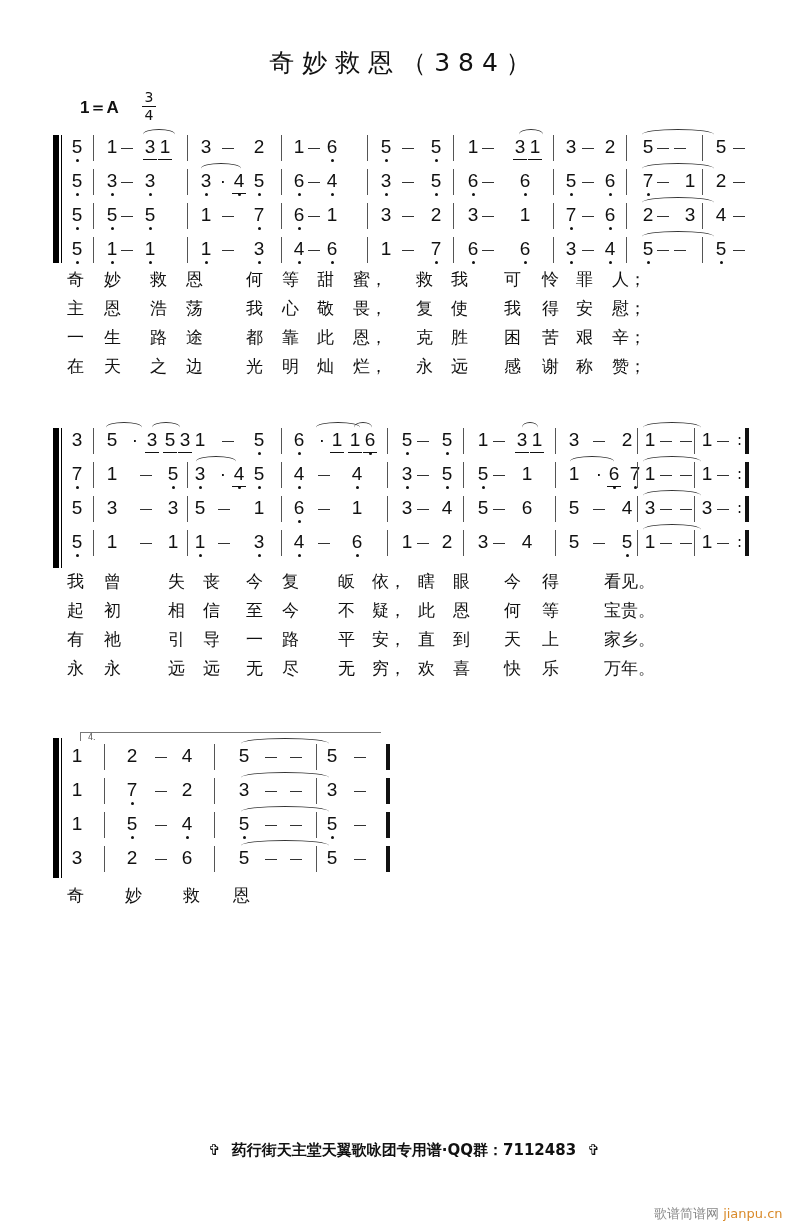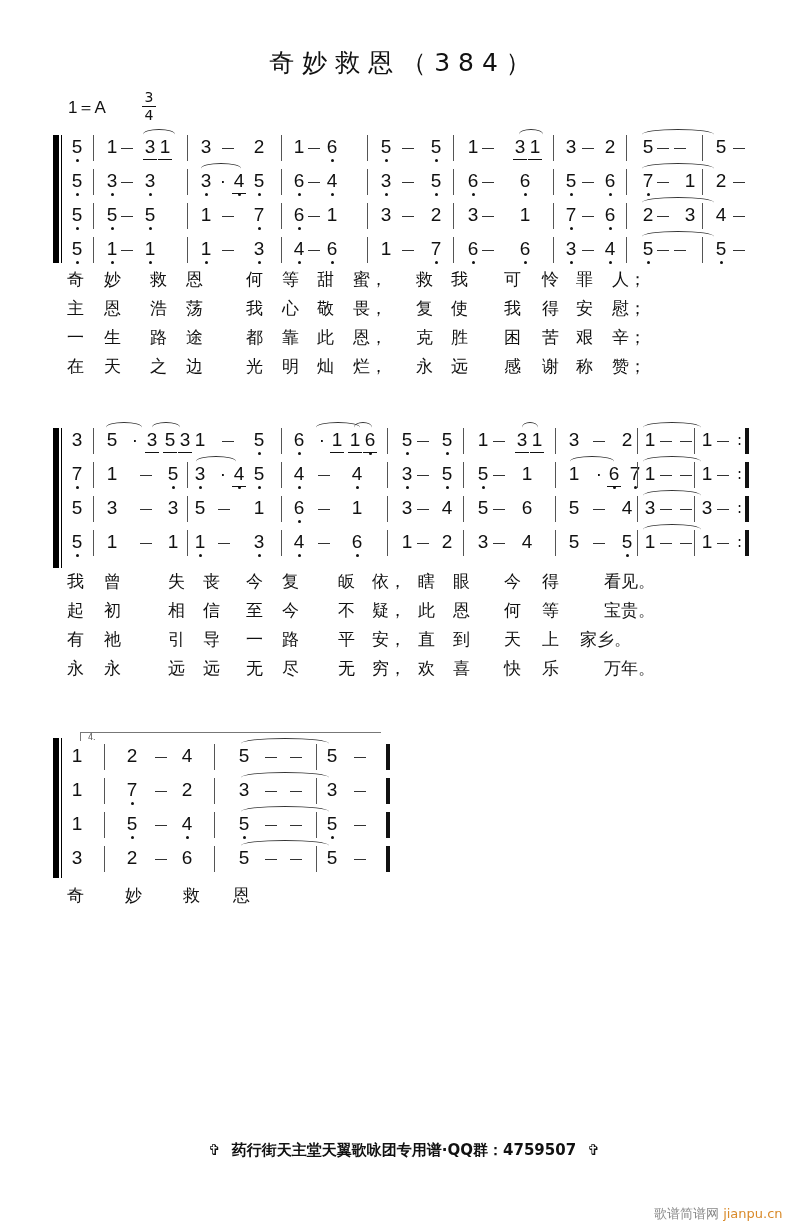--- a/index.html
+++ b/index.html
@@ -1,20 +1,20 @@
 <!DOCTYPE html>
 <html><head>
 <meta charset="utf-8">
 <style>
   html, body { margin:0; padding:0; background:#ffffff; }
   body { width:808px; height:1232px; position:relative; overflow:hidden;
          font-family:"DejaVu Sans", "Liberation Sans", sans-serif; color:#111; }
   .title { position:absolute; left:0; width:808px; top:46px; text-align:center;
            font-size:25px; letter-spacing:8px; color:#111; }
-  .key { position:absolute; left:68px; top:96px; font-family:"Liberation Sans Narrow","Liberation Sans",sans-serif; font-size:17px; }
+  .key { position:absolute; left:80px; top:96px; font-family:"Liberation Sans Narrow","Liberation Sans",sans-serif; font-size:17px;font-weight:bold; }
   .meter { position:absolute; left:142px; top:90px; font-size:14px; line-height:15px; text-align:center; width:14px; }
   .meter .line { border-top:1px solid #111; margin:1px 0; }
   .system { position:absolute; left:0; width:808px; }
   .brace-thick { position:absolute; width:6px; background:#000; }
   .brace-thin { position:absolute; width:1px; background:#000; }
   .row { position:absolute; left:0; height:32px; width:808px; }
   .cell { position:absolute; font-family:"Liberation Sans", sans-serif; font-size:19px; line-height:24px; text-align:center; width:14px; }
   .cell.low::after { content:""; position:absolute; left:6px; bottom:-3px; width:3px; height:3px; border-radius:50%; background:#111; }
   .cell.ul { border-bottom:1px solid #111; }
   .dash { position:absolute; width:12px; height:1px; background:#333; }
@@ -467,21 +467,21 @@
       <span class="lyr" style="left: 168px;">引</span>
       <span class="lyr" style="left: 203px;">导</span>
       <span class="lyr" style="left: 246px;">一</span>
       <span class="lyr" style="left: 282px;">路</span>
       <span class="lyr" style="left: 338px;">平</span>
       <span class="lyr" style="left: 372px;">安，</span>
       <span class="lyr" style="left: 418px;">直</span>
       <span class="lyr" style="left: 453px;">到</span>
       <span class="lyr" style="left: 504px;">天</span>
       <span class="lyr" style="left: 542px;">上</span>
-      <span class="lyr" style="left: 580px;">家乡。</span>
+      <span class="lyr" style="left: 604px;">家乡。</span>
     </div>
     <div class="lyr-row" style="top: 87px;">
       <span class="lyr" style="left: 67px;">永</span>
       <span class="lyr" style="left: 104px;">永</span>
       <span class="lyr" style="left: 168px;">远</span>
       <span class="lyr" style="left: 203px;">远</span>
       <span class="lyr" style="left: 246px;">无</span>
       <span class="lyr" style="left: 282px;">尽</span>
       <span class="lyr" style="left: 338px;">无</span>
       <span class="lyr" style="left: 372px;">穷，</span>
@@ -570,20 +570,20 @@
     <div class="lyr-row" style="top: 0px;">
       <span class="lyr" style="left: 67px;">奇</span>
       <span class="lyr" style="left: 125px;">妙</span>
       <span class="lyr" style="left: 183px;">救</span>
       <span class="lyr" style="left: 233px;">恩</span>
     </div>
   </div>
 
 <div class="footer">
   <span class="cross">✞</span>
-  <span>药行街天主堂天翼歌咏团专用谱·QQ群：4759507</span>
+  <span>药行街天主堂天翼歌咏团专用谱·QQ群：7112483</span>
   <span class="cross">✞</span>
 </div>
 
 <div class="watermark">
   <span>歌谱简谱网</span>
   <span class="url">jianpu.cn</span>
 </div>
 
 </body></html>

